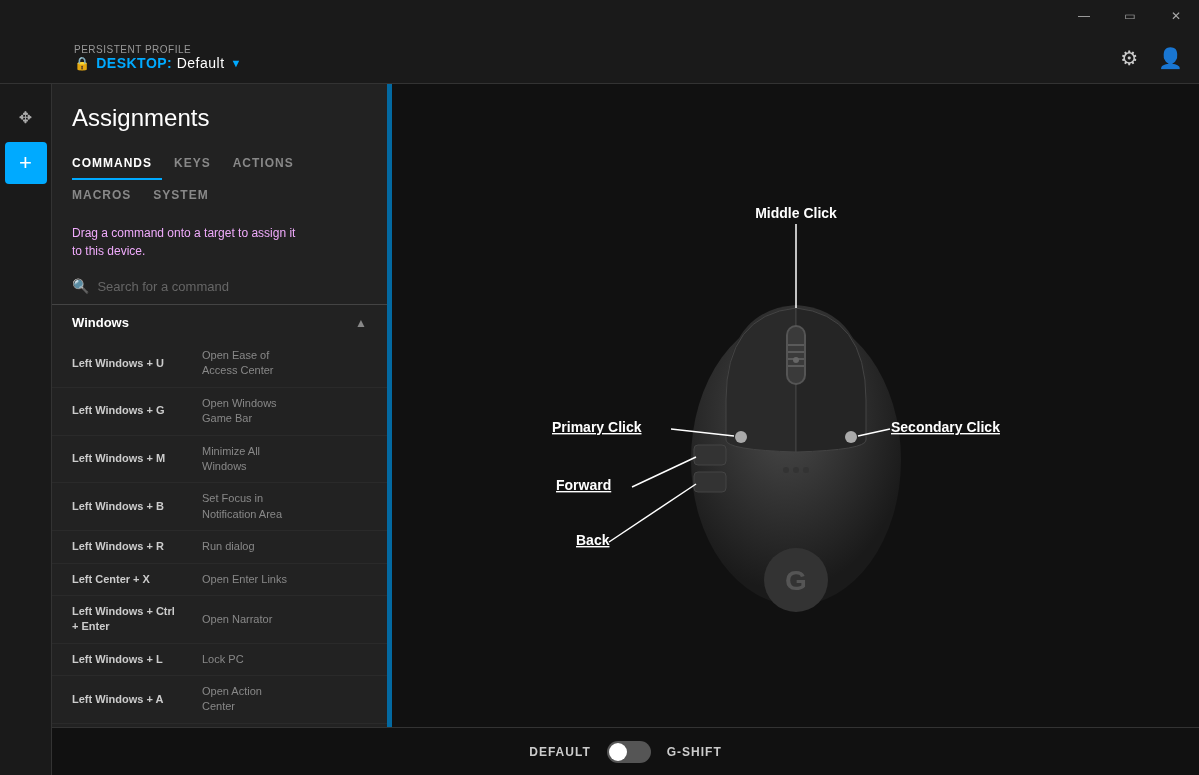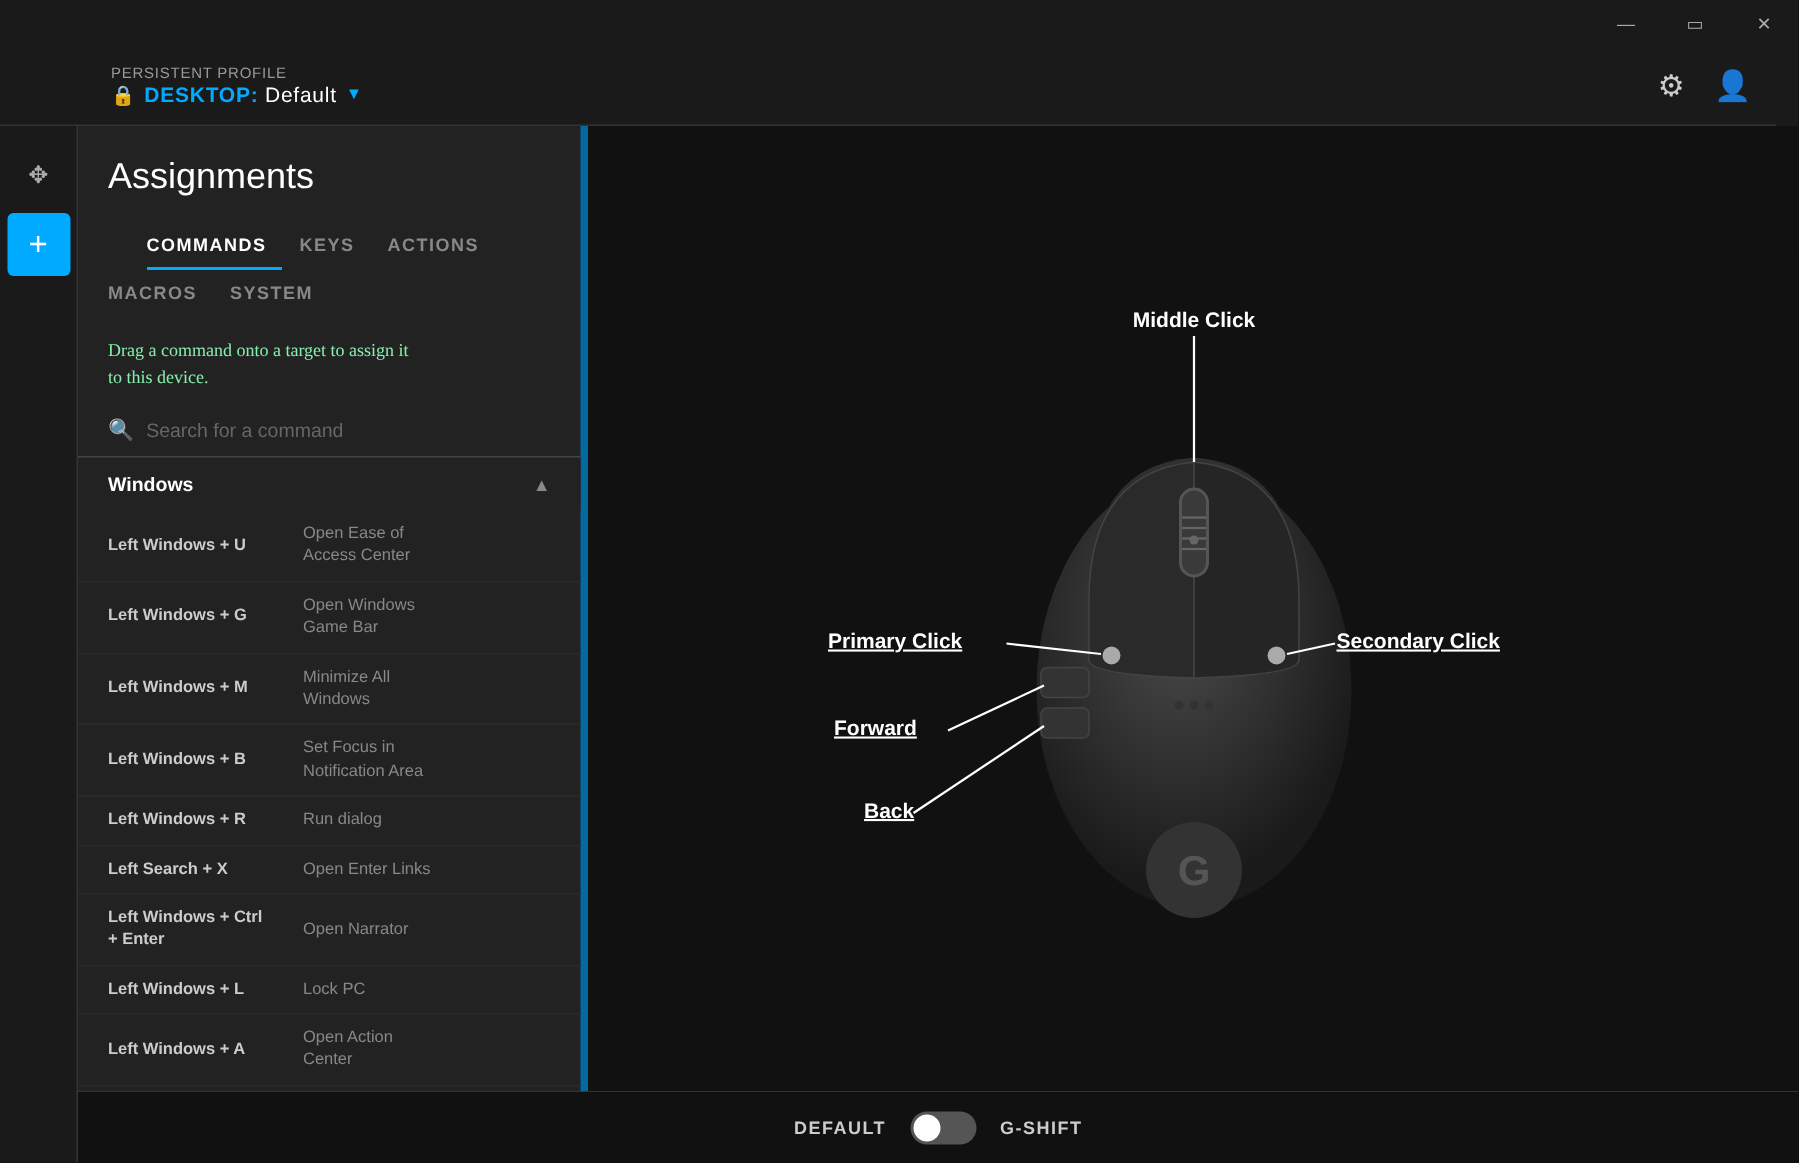--- a/index.html
+++ b/index.html
@@ -31,21 +31,21 @@
       align-items: center;
       justify-content: center;
       color: #aaa;
       font-size: 12px;
       cursor: pointer;
     }
 
     
     .topbar {
       position: absolute;
-      top: 32px; left: 0; right: 15px;
+      top: 32px; left: 0; right: 0;
       height: 52px;
       background: #1a1a1a;
       display: flex;
       align-items: center;
       padding: 0 16px;
       border-bottom: 1px solid #333;
     }
     .topbar-left {
       display: flex;
       flex-direction: column;
@@ -146,21 +146,20 @@
       font-size: 24px;
       font-weight: 300;
       color: #fff;
       margin-bottom: 16px;
     }
     .tab-row {
       display: flex;
       gap: 0;
       flex-wrap: wrap;
       margin-bottom: 0;
-      justify-content: center;
     }
     .tab-row-2 {
       display: flex;
       gap: 0;
       flex-wrap: wrap;
       text-align: right;
     }
     .tab-btn {
       font-size: 12px;
       color: #888;
@@ -171,24 +170,23 @@
       margin-right: 12px;
       font-weight: 600;
       text-transform: uppercase;
     }
     .tab-btn.active {
       color: #fff;
       border-bottom: 2px solid #00aaff;
     }
     .drag-hint {
       font-size: 12px;
-      color: #86efac;
+      color: #f0abfc;
       padding: 12px 20px;
       line-height: 1.5;
-      font-family: Liberation Serif, serif;
     }
     .search-wrap {
       display: flex;
       align-items: center;
       gap: 8px;
       padding: 6px 20px 10px 20px;
       border-bottom: 1px solid #444;
     }
     .search-icon { color: #888; font-size: 14px; }
     .search-input {
@@ -373,21 +371,21 @@
       </div>
       <div class="cmd-item">
         <span class="cmd-key">Left Windows + B</span>
         <span class="cmd-desc">Set Focus in<br>Notification Area</span>
       </div>
       <div class="cmd-item">
         <span class="cmd-key">Left Windows + R</span>
         <span class="cmd-desc">Run dialog</span>
       </div>
       <div class="cmd-item">
-        <span class="cmd-key">Left Search + X</span>
+        <span class="cmd-key">Left Center + X</span>
         <span class="cmd-desc">Open Enter Links</span>
       </div>
       <div class="cmd-item">
         <span class="cmd-key">Left Windows + Ctrl<br>+ Enter</span>
         <span class="cmd-desc">Open Narrator</span>
       </div>
       <div class="cmd-item">
         <span class="cmd-key">Left Windows + L</span>
         <span class="cmd-desc">Lock PC</span>
       </div>

